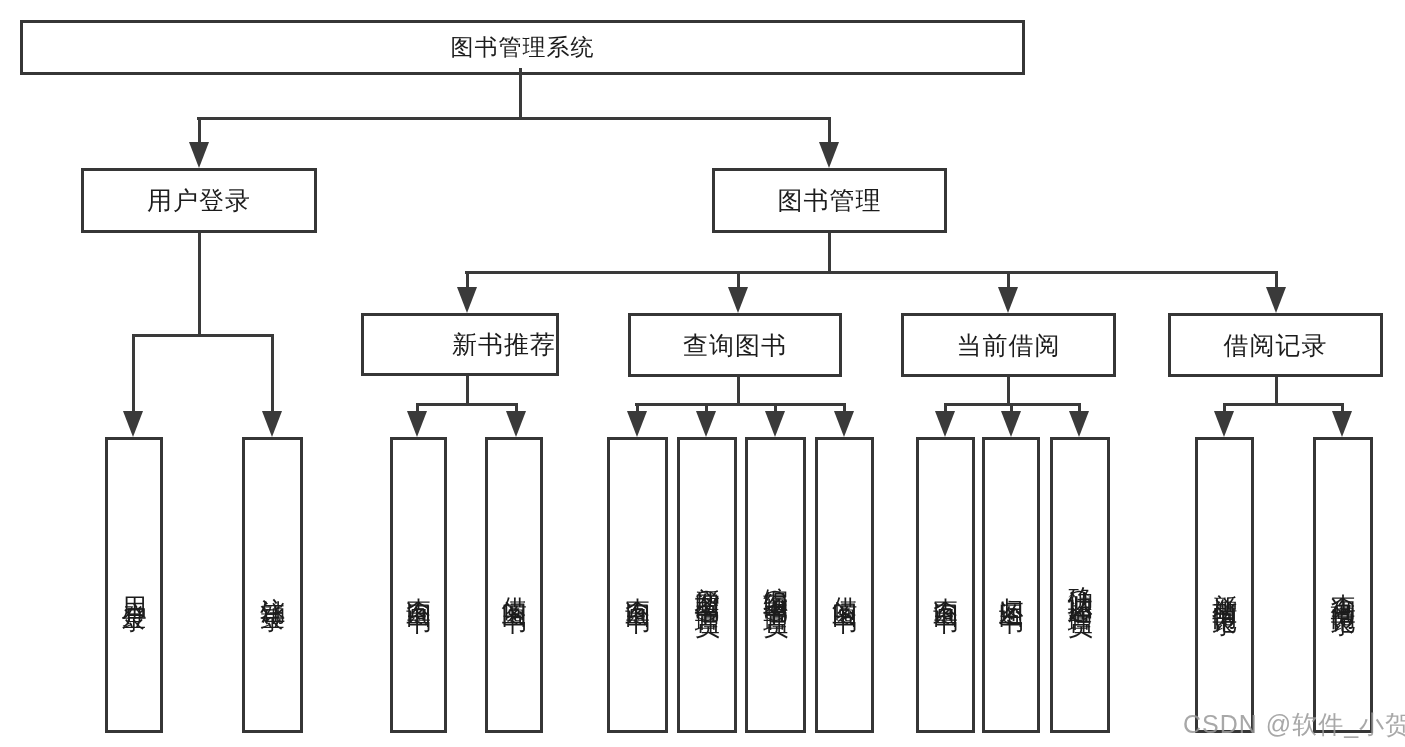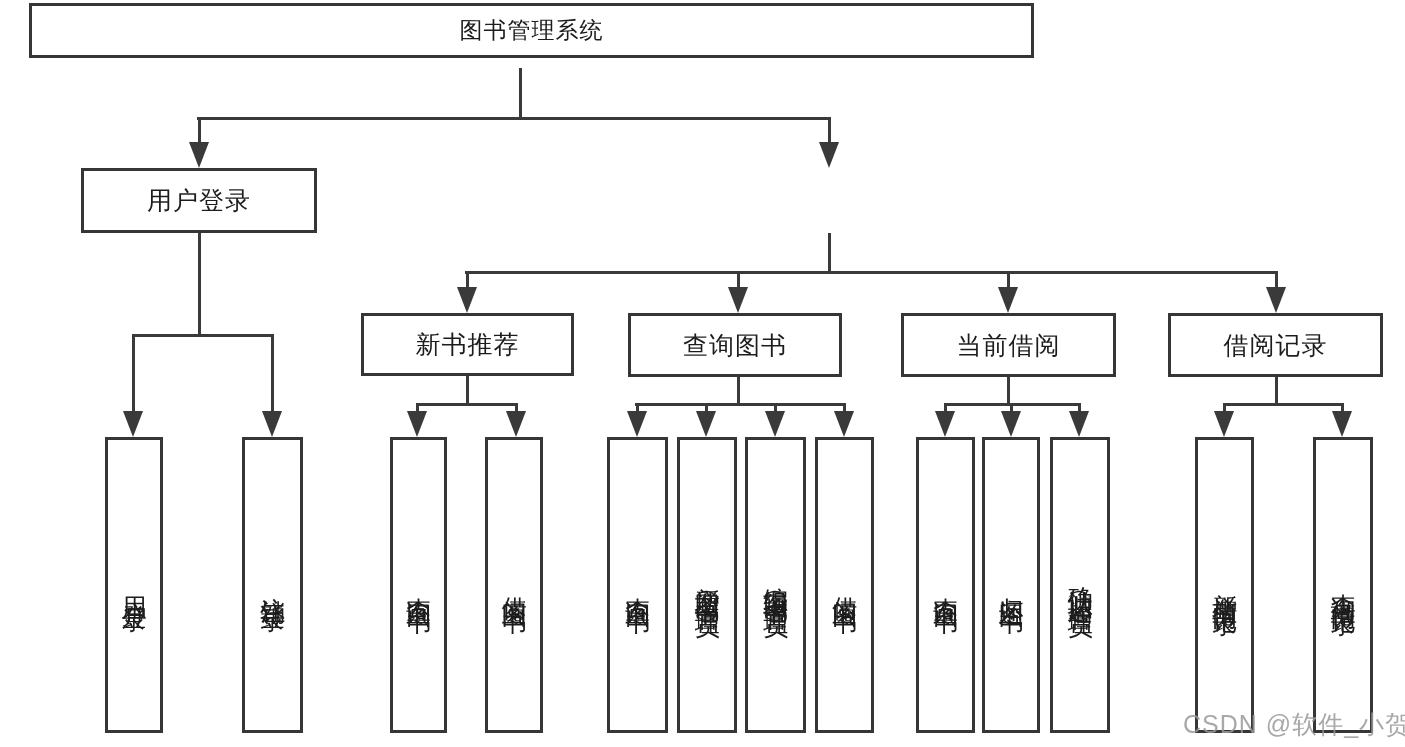--- a/index.html
+++ b/index.html
@@ -44,30 +44,33 @@
     letter-spacing:1px;
     white-space:nowrap;
     z-index:5;
   }
 </style>
 </head>
 <body>
 
 <div class="canvas">
 
-  <div class="box title" style="left:20px;top:3px;width:1005px;height:55px;margin-left:9px;">
+  <div class="box title" style="left:20px;top:20px;width:1005px;height:55px;">
     <span class="hlabel">图书管理系统</span>
   </div>
 
   <div class="box" style="left:81px;top:168px;width:236px;height:65px;">
     <span class="hlabel">用户登录</span>
   </div>
 
+  <div class="box" style="left:712px;top:168px;width:235px;height:65px;">
+    <span class="hlabel">图书管理</span>
+  </div>
 
-  <div class="box" style="left:361px;top:313px;width:213px;height:63px;">
+  <div class="box" style="left:361px;top:313px;width:198px;height:63px;justify-content:flex-end;">
     <span class="hlabel">新书推荐</span>
   </div>
 
   <div class="box" style="left:628px;top:313px;width:214px;height:64px;">
     <span class="hlabel">查询图书</span>
   </div>
 
   <div class="box" style="left:901px;top:313px;width:215px;height:64px;">
     <span class="hlabel">当前借阅</span>
   </div>

